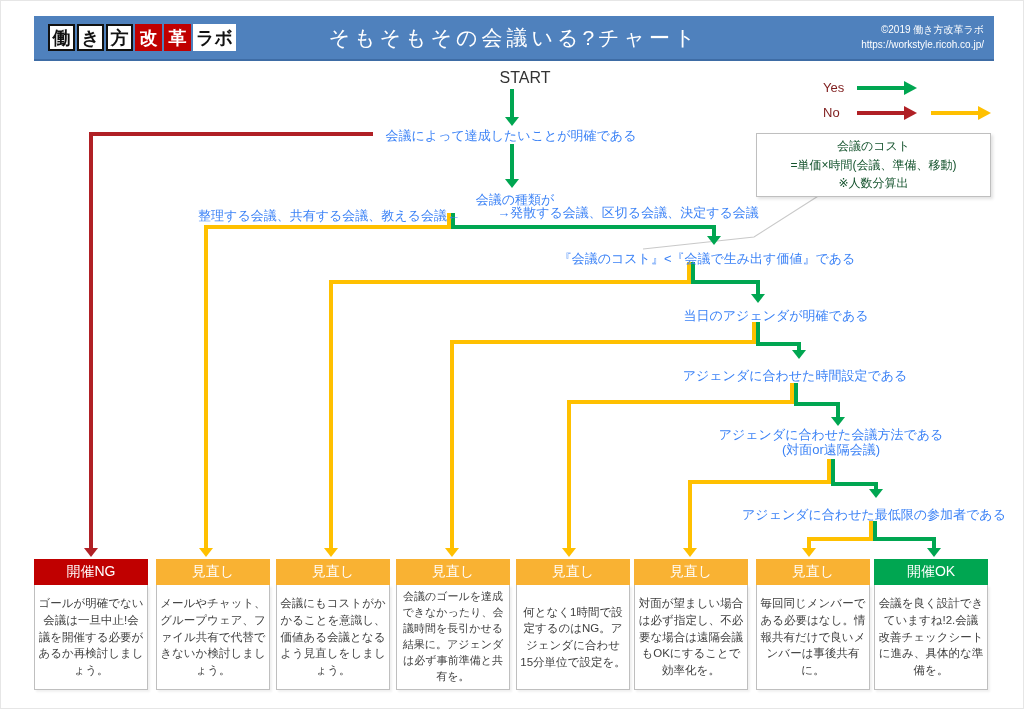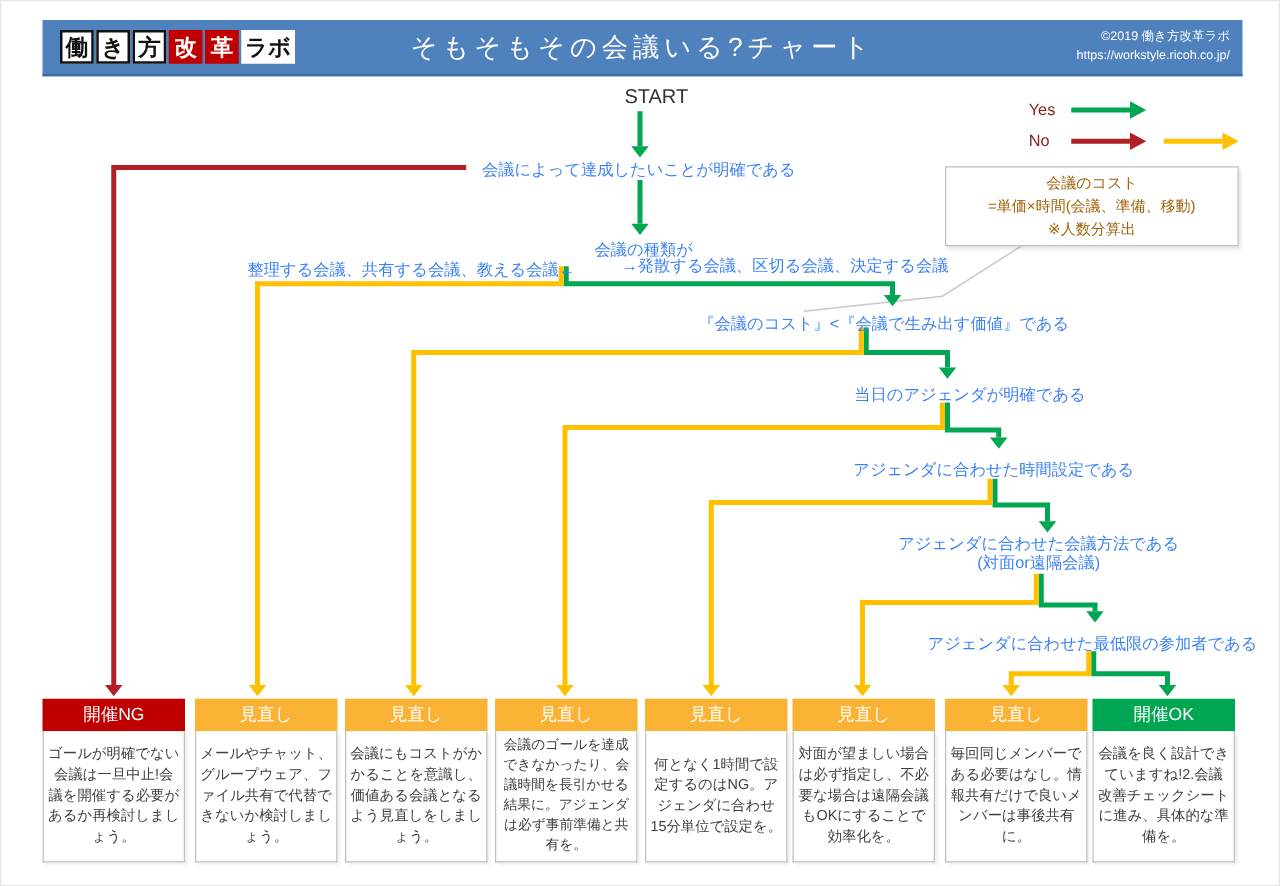--- a/index.html
+++ b/index.html
@@ -20,21 +20,21 @@
   
   .lbl{position:absolute;transform:translateX(-50%);white-space:nowrap;font-size:13px;color:#3b82f6;}
   .start{font-size:16px;color:#333;margin-left:13px;}
   .two-line{text-align:center;line-height:1.12;}
   .legend-lbl{position:absolute;font-size:13px;color:#7f1d1d;}
   
   .cost-note{
     position:absolute;left:755px;top:132px;width:233px;height:62px;background:#fff;
     border:1px solid #BFBFBF;box-shadow:2px 2px 3px rgba(0,0,0,0.12);
     display:flex;flex-direction:column;align-items:center;justify-content:center;
-    font-size:12px;line-height:1.55;color:#a16207;text-align:center;
+    font-size:12px;line-height:1.55;color:#14532d;text-align:center;
   }
   
   .result-box{position:absolute;top:558px;width:114px;}
   .result-head{height:26px;display:flex;align-items:center;justify-content:center;color:#fff;font-weight:normal;font-size:14px;}
   .head-ng{background:#C00000;}
   .head-revise{background:#F9B233;}
   .head-ok{background:#00A651;}
   .result-body{
     height:100px;background:#fff;border:1px solid #BFBFBF;border-top:none;box-sizing:content-box;
     display:flex;align-items:center;justify-content:center;padding:2px 3px;

